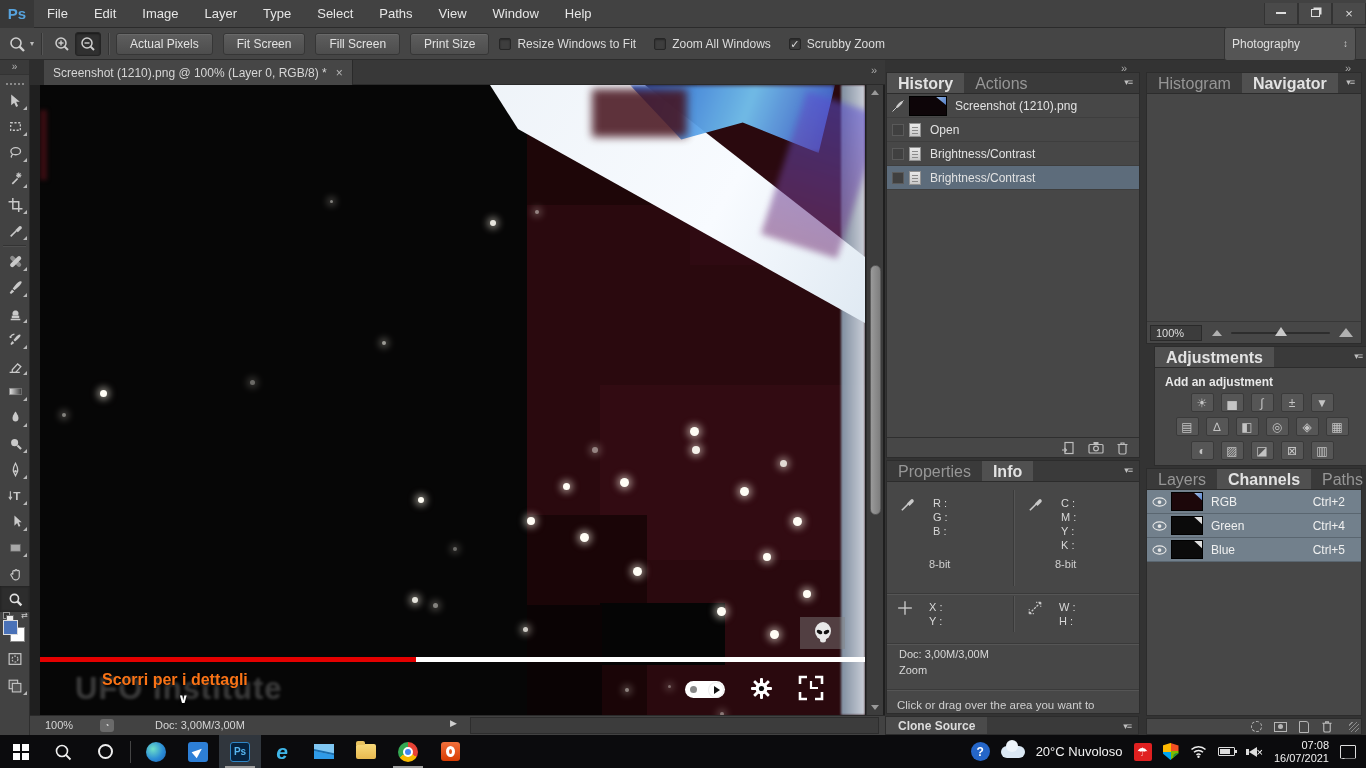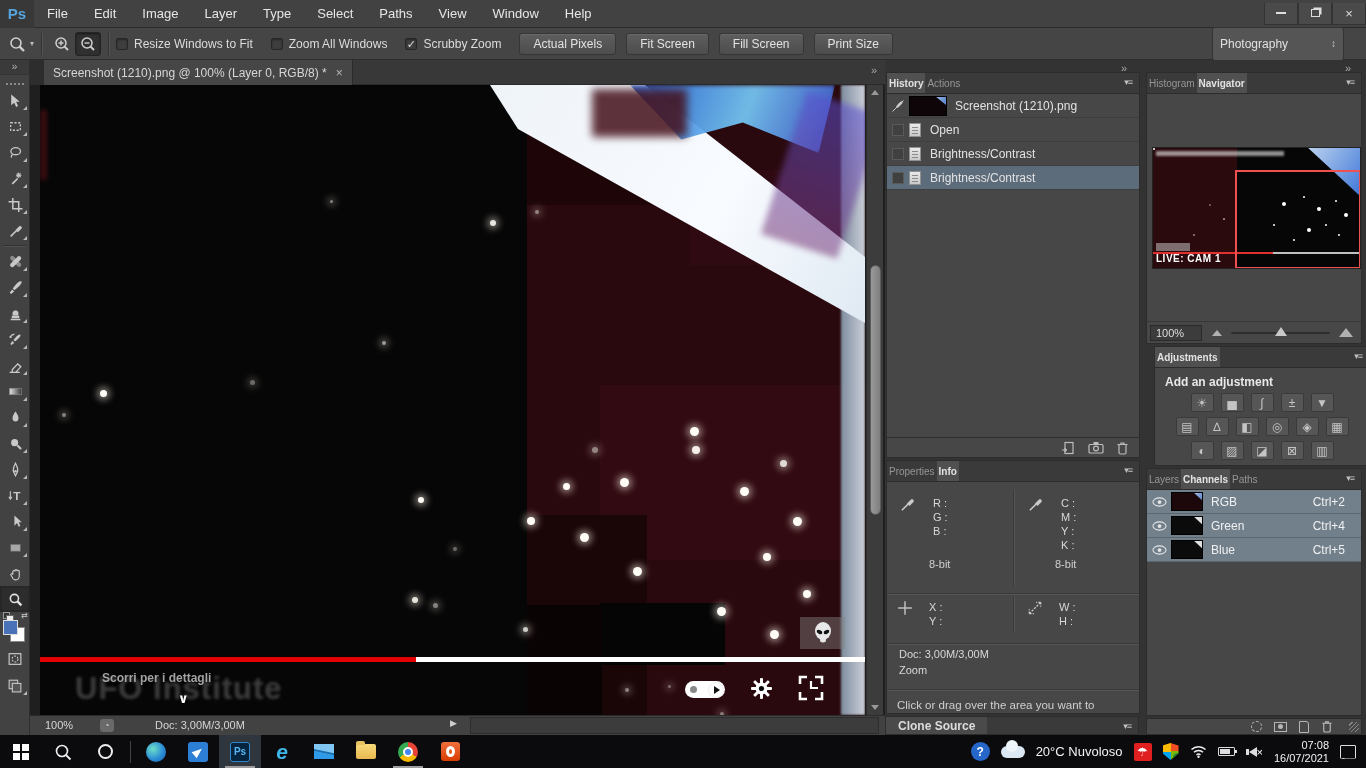--- a/index.html
+++ b/index.html
@@ -20,21 +20,21 @@
 
   
   .optionsbar{left:0;top:28px;width:1366px;height:32px;background:#454545;border-bottom:1px solid #2c2c2c;display:flex;align-items:center;}
   .optgroup{display:flex;align-items:center;}
   .vsep{width:1px;height:22px;background:#333;margin:0 7px;box-shadow:1px 0 0 #555;}
   .toolbtn{width:26px;height:24px;display:flex;align-items:center;justify-content:center;border-radius:3px;}
   .toolbtn.pressed{background:#303030;border:1px solid #242424;box-shadow:inset 0 1px 2px rgba(0,0,0,.5);}
   .cb{width:12px;height:12px;background:#3e3e3e;border:1px solid #262626;border-radius:2px;margin-right:6px;color:#ddd;font-size:11px;line-height:10px;text-align:center;box-shadow:inset 0 1px 2px rgba(0,0,0,.4);}
   .cblabel{font-size:12px;color:#dcdcdc;margin-right:18px;}
   .obtn{background:linear-gradient(#5e5e5e,#4d4d4d);border:1px solid #363636;border-radius:3px;color:#e2e2e2;font-size:12px;padding:3px 13px;margin-right:10px;box-shadow:0 1px 0 rgba(255,255,255,.07) inset;}
-  .workspace{margin-left:auto;margin-right:22px;width:132px;height:20px;background:#555;border:1px solid #333;border-radius:3px;color:#e0e0e0;font-size:12px;display:flex;align-items:center;padding:16px 7px;}
+  .workspace{margin-left:auto;margin-right:10px;width:132px;height:20px;background:#555;border:1px solid #333;border-radius:3px;color:#e0e0e0;font-size:12px;display:flex;align-items:center;padding:16px 7px;}
   .workspace .ud{margin-left:auto;font-size:10px;color:#ccc;}
 
   
   .toolbar{left:0;top:60px;width:30px;height:675px;background:#424242;border-right:1px solid #2e2e2e;}
   .tb-head{height:15px;background:#3a3a3a;color:#b5b5b5;font-size:10px;text-align:center;line-height:14px;border-bottom:1px solid #333;}
   .tb-grip{height:8px;border-bottom:2px dotted #8a8a8a;width:18px;margin:2px auto 2px;}
   .tool{position:relative;width:30px;height:26px;display:flex;align-items:center;justify-content:center;}
   .tool.sub::after{content:"";position:absolute;right:3px;bottom:3px;border-left:4px solid transparent;border-bottom:4px solid #b9b9b9;}
   .tool.active{background:#2d2d2d;box-shadow:inset 0 0 3px #1c1c1c;}
   .tdiv{height:1px;background:#333;margin:2px 3px;box-shadow:0 1px 0 #4f4f4f;}
@@ -57,21 +57,21 @@
   .maroon{position:absolute;left:487px;top:0;width:338px;height:630px;background:#2a090e;}
   .patch{position:absolute;}
   .lightstrip{position:absolute;left:801px;top:0;width:24px;height:630px;background:linear-gradient(to right,#8699ab,#d9e1ea);opacity:.92;filter:blur(1px);}
   .whiteband{position:absolute;left:430px;top:0;width:395px;height:245px;clip-path:polygon(20px 0,175px 0,395px 172px,395px 238px,48px 44px);background:linear-gradient(120deg,#eef3f8,#f8fbff 60%,#dfe9f2);}
   .blueflame{position:absolute;left:590px;top:0;width:205px;height:68px;clip-path:polygon(0 0,100% 0,92% 100%,55% 55%,25% 80%);background:linear-gradient(110deg,#2a64d8,#74c4f2 55%,#3a52c8);filter:blur(2px);opacity:.95;}
   .purplestreak{position:absolute;left:742px;top:15px;width:80px;height:150px;background:linear-gradient(#5a4fd0,#7a3a78);opacity:.55;filter:blur(3px);transform:rotate(18deg);}
   .redblob{position:absolute;left:552px;top:4px;width:95px;height:48px;background:#45101a;filter:blur(4px);opacity:.85;}
   .redsliver{position:absolute;left:0;top:25px;width:7px;height:70px;background:#3a0d12;filter:blur(2px);}
   .orb{position:absolute;border-radius:50%;background:#fffdf5;box-shadow:0 0 7px 3px rgba(255,250,235,.5);filter:blur(.7px);}
   .watermark{position:absolute;left:35px;top:586px;font-size:31px;font-weight:bold;color:rgba(255,255,255,.22);filter:blur(1.6px);letter-spacing:1px;}
-  .subtitle{position:absolute;left:62px;top:586px;font-size:12px;font-weight:bold;color:#a3a3a3;text-shadow:0 1px 3px rgba(0,0,0,.8);}
+  .subtitle{position:absolute;left:62px;top:586px;font-size:16px;font-weight:bold;color:#f97316;text-shadow:0 1px 3px rgba(0,0,0,.8);}
   .subchev{position:absolute;left:138px;top:606px;color:#fff;font-size:13px;font-weight:bold;text-shadow:0 1px 3px rgba(0,0,0,.8);}
   .ytprogress{position:absolute;left:0;top:572px;width:825px;height:5px;background:#fff;}
   .ytplayed{position:absolute;left:0;top:0;height:5px;background:#e40000;}
   .alienbox{position:absolute;left:760px;top:532px;width:45px;height:32px;background:rgba(130,130,130,.45);display:flex;align-items:center;justify-content:center;}
   .ytctl{position:absolute;display:flex;align-items:center;justify-content:center;}
   .autopill{left:645px;top:596px;width:40px;height:17px;background:#fff;border-radius:9px;}
   .autopill .pdot{position:absolute;left:5px;top:5px;width:7px;height:7px;border-radius:50%;background:#888;}
   .autopill .pplay{position:absolute;right:2px;top:1.5px;width:14px;height:14px;border-radius:50%;background:#fff;box-shadow:0 0 0 1px #eee;display:flex;align-items:center;justify-content:center;}
   .pplay::after{content:"";border-left:6px solid #111;border-top:4px solid transparent;border-bottom:4px solid transparent;margin-left:1px;}
 
@@ -81,21 +81,21 @@
 
   .statusbar{left:30px;top:715px;width:855px;height:20px;background:#424242;border-top:1px solid #2a2a2a;font-size:11px;color:#d5d5d5;}
   .hthumb{position:absolute;left:530px;top:3px;width:150px;height:11px;border-radius:6px;background:#9a9a9a;border:1px solid #666;}
   .statico{position:absolute;left:70px;top:3px;width:14px;height:13px;background:#6a6a6a;border-radius:3px;color:#ddd;font-size:8px;text-align:center;line-height:13px;}
 
   
   .dock{left:885px;top:60px;width:481px;height:675px;background:#333;}
   .collapse-a{position:absolute;top:2px;font-size:11px;color:#aaa;}
   .panel{position:absolute;background:#474747;border:1px solid #2c2c2c;}
   .ptabs{display:flex;background:#3a3a3a;height:21px;border-bottom:1px solid #2c2c2c;}
-  .ptab{padding:0 2px;font-size:10px;color:#969696;line-height:21px;}
+  .ptab{padding:0 11px;font-size:16px;color:#969696;line-height:21px;}
   .ptab.active{background:#505050;color:#e2e2e2;font-weight:bold;}
   .pmenu{margin-left:auto;color:#c0c0c0;font-size:9px;padding:4px 7px 0 0;letter-spacing:-1px;}
 
   .hrow{display:flex;align-items:center;height:24px;border-bottom:1px solid #3e3e3e;font-size:12px;color:#e2e2e2;}
   .hrow.selected{background:#5d6c7b;}
   .hcheck{width:22px;display:flex;justify-content:center;}
   .hbox{width:12px;height:12px;border:1px solid #5a5a5a;background:#404040;}
   .docicon{width:12px;height:14px;background:linear-gradient(#e9e9e9,#c9c9c9);border:1px solid #909090;position:relative;margin-right:9px;}
   .docicon::after{content:"";position:absolute;left:2px;right:2px;top:3px;height:8px;background:repeating-linear-gradient(to bottom,#8a8a8a 0 1px,transparent 1px 3px);}
   .snapthumb{width:38px;height:20px;background:#0d0508;border:1px solid #000;position:relative;margin-right:8px;overflow:hidden;}
@@ -240,32 +240,32 @@
       <div class="toolbtn pressed">
         <svg width="18" height="18" viewBox="0 0 18 18">
             <circle cx="8" cy="8" r="5" fill="none" stroke="#cfcfcf" stroke-width="1.5"></circle>
             <line x1="5.5" y1="8" x2="10.5" y2="8" stroke="#cfcfcf" stroke-width="1.4"></line>
             <line x1="11.6" y1="11.6" x2="15" y2="15" stroke="#cfcfcf" stroke-width="2"></line>
           </svg>
       </div>
       <div class="vsep"></div>
     </div>
     <div class="optgroup">
+      <button class="obtn">Actual Pixels</button>
+      <button class="obtn">Fit Screen</button>
+      <button class="obtn">Fill Screen</button>
+      <button class="obtn">Print Size</button>
+    </div>
+    <div class="optgroup">
       <div class="cb"></div>
       <span class="cblabel">Resize Windows to Fit</span>
       <div class="cb"></div>
       <span class="cblabel">Zoom All Windows</span>
       <div class="cb">✓</div>
       <span class="cblabel">Scrubby Zoom</span>
-    </div>
-    <div class="optgroup">
-      <button class="obtn">Actual Pixels</button>
-      <button class="obtn">Fit Screen</button>
-      <button class="obtn">Fill Screen</button>
-      <button class="obtn">Print Size</button>
     </div>
     <div class="workspace">
       <span>Photography</span>
       <span class="ud">↕</span>
     </div>
   </div>
 
   <div class="abs toolbar">
     <div class="tb-head">»</div>
     <div class="tb-grip"></div>
@@ -661,31 +661,20 @@
       <div class="clonetab">Clone Source</div>
       <div class="pmenu">▾≡</div>
     </div>
 
     <div class="panel" style="left:261px;top:12px;width:216px;height:272px;">
       <div class="ptabs">
         <div class="ptab">Histogram</div>
         <div class="ptab active">Navigator</div>
         <div class="pmenu">▾≡</div>
       </div>
-      <div class="navthumb">
-        <div class="nv-red"></div>
-        <div class="nv-corner"></div>
-        <div class="nv-title"></div>
-        <div class="nv-dots"></div>
-        <div class="nv-box"></div>
-        <div class="nv-line-red"></div>
-        <div class="nv-line-wh"></div>
-        <div class="nv-live">LIVE: CAM 1</div>
-        <div class="nv-frame"></div>
-      </div>
       <div class="navzoom">
         <div class="nzval">100%</div>
         <div class="mtn" style="margin-left:10px;"></div>
         <div class="ntrack">
             <div class="nthumb"></div>
           </div>
         <div class="mtn big" style="margin-right:8px;"></div>
       </div>
     </div>
 

